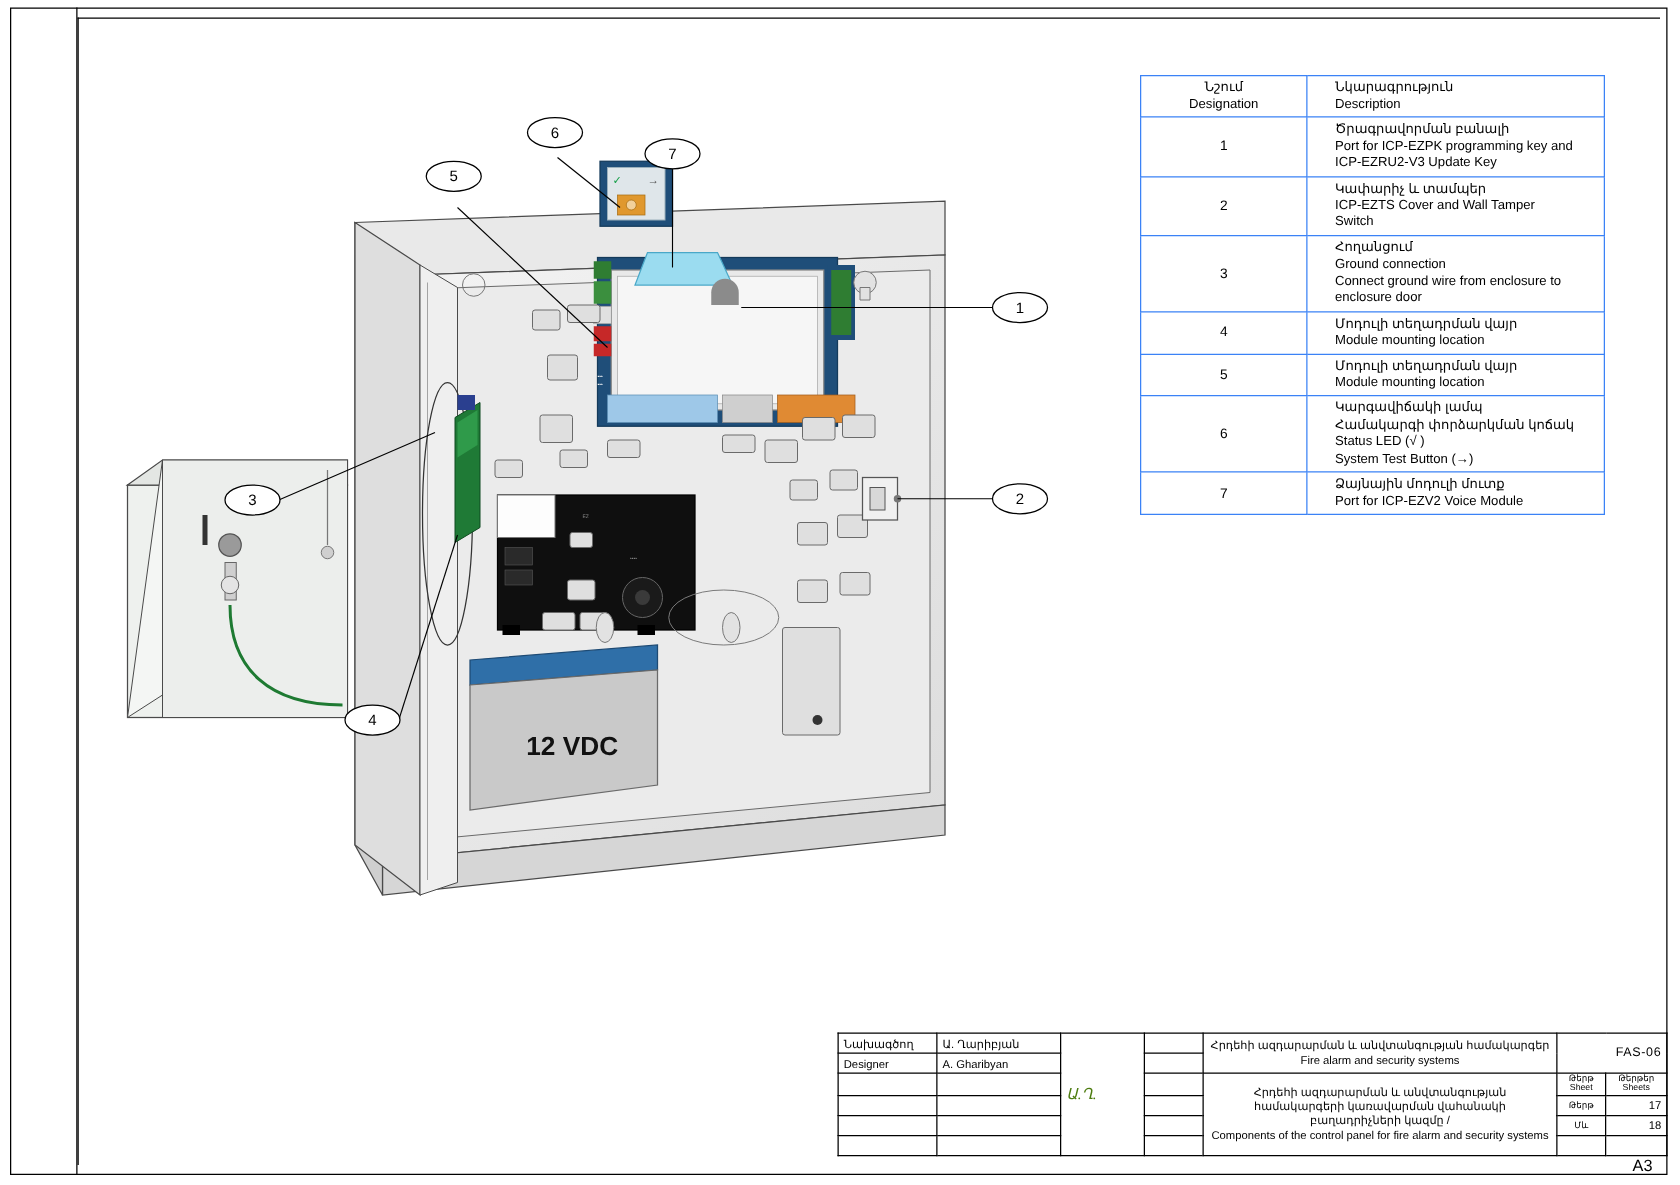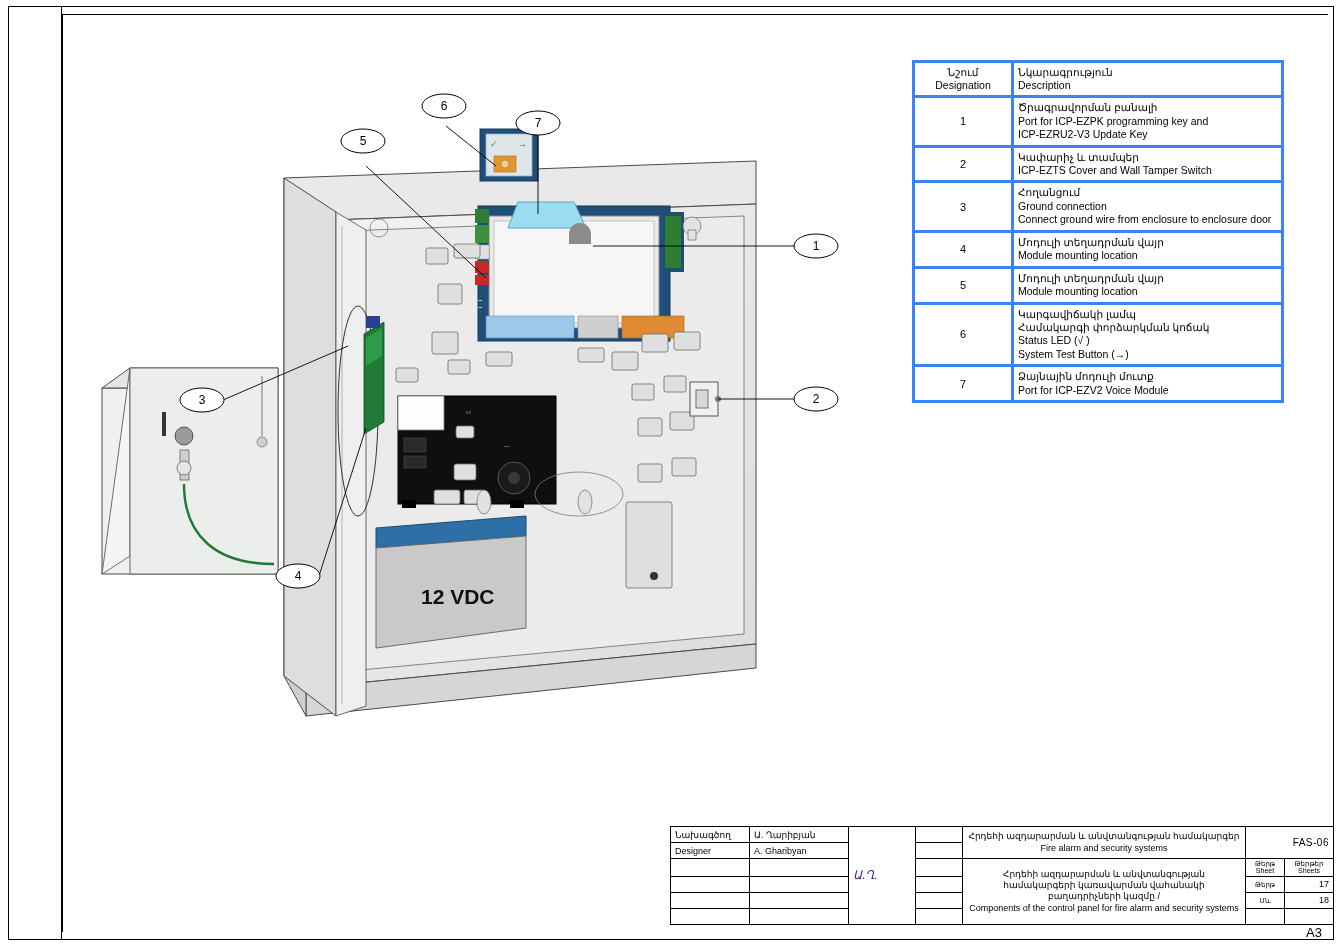--- a/index.html
+++ b/index.html
@@ -3,40 +3,40 @@
 <meta charset="utf-8">
 <style>
   html,body{margin:0;padding:0;background:#ffffff;}
   body{width:1344px;height:948px;position:relative;font-family:"Liberation Sans",sans-serif;color:#000;overflow:hidden;}
   .sheet-border{position:absolute;left:8px;top:6px;width:1326px;height:934px;border:1px solid #000;box-sizing:border-box;}
   .sheet-inner{position:absolute;left:62px;top:14px;width:1266px;height:918px;border:1px solid #000;border-right:none;border-bottom:none;box-sizing:border-box;}
   .left-strip{position:absolute;left:8px;top:6px;width:54px;height:934px;border-right:1px solid #000;box-sizing:border-box;}
 
   
   .legend{position:absolute;left:912px;top:60px;width:372px;border:1px solid #000;border-collapse:collapse;font-size:10.5px;}
-  .legend td,.legend th{border:3px solid #3b82f6;vertical-align:middle;padding:3px 4px;}
+  .legend td,.legend th{border:1px solid #3b82f6;vertical-align:middle;padding:3px 22px;}
   .legend .c-num{width:88px;text-align:center;}
   .legend .c-desc{text-align:left;}
   .legend thead td{text-align:center;font-size:10.5px;line-height:1.25;}
   .legend tbody td.c-num{font-size:11px;}
   .legend tbody td.c-desc{line-height:1.28;margin-left:36px;}
 
   
   .titleblock{position:absolute;left:670px;top:826px;width:664px;border:1px solid #000;border-collapse:collapse;font-size:9px;}
   .titleblock td{border:1px solid #000;padding:1px 4px;height:13px;}
   .tb-c1{width:70px;}
   .tb-c2{width:90px;}
   .tb-c3{width:58px;}
   .tb-c4{width:38px;}
   .tb-main{text-align:center;line-height:1.25;}
   .tb-sheetlbl{width:30px;text-align:center;font-size:7px;line-height:1.05;}
   .tb-sheetval{width:40px;text-align:right;font-size:9px;}
   .tb-code{text-align:right;font-size:10px;letter-spacing:.5px;}
   .a3{position:absolute;right:22px;bottom:8px;font-size:13px;text-align:right;}
-  .sign{font-family:"Liberation Serif",serif;font-style:italic;font-size:12px;color:#4c1d95;}
+  .sign{font-family:"Liberation Serif",serif;font-style:italic;font-size:12px;color:#4d7c0f;}
 
   
   .drawing{position:absolute;left:66px;top:16px;width:846px;height:800px;}
   svg{display:block;}
   .balloon-txt{font-size:12px;font-family:"Liberation Sans",sans-serif;}
   .vdc-txt{font-size:21px;font-weight:bold;font-family:"Liberation Sans",sans-serif;}
 </style>
 </head>
 <body>
 

